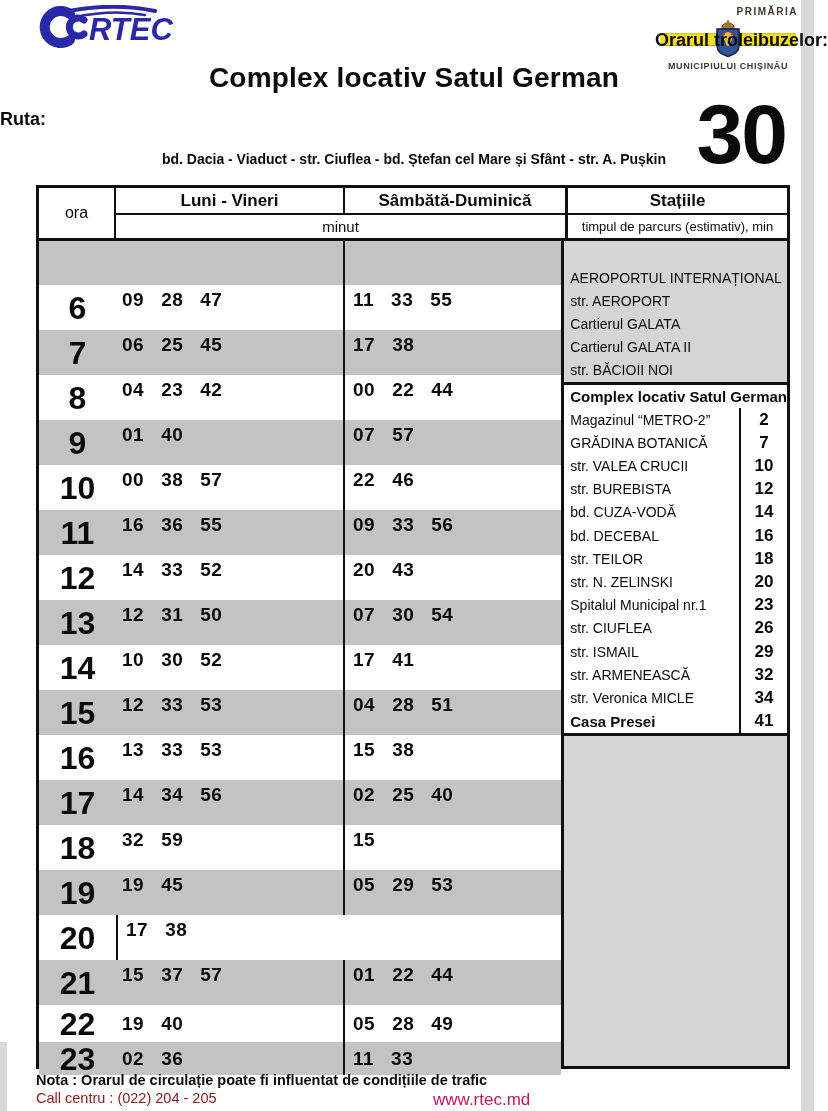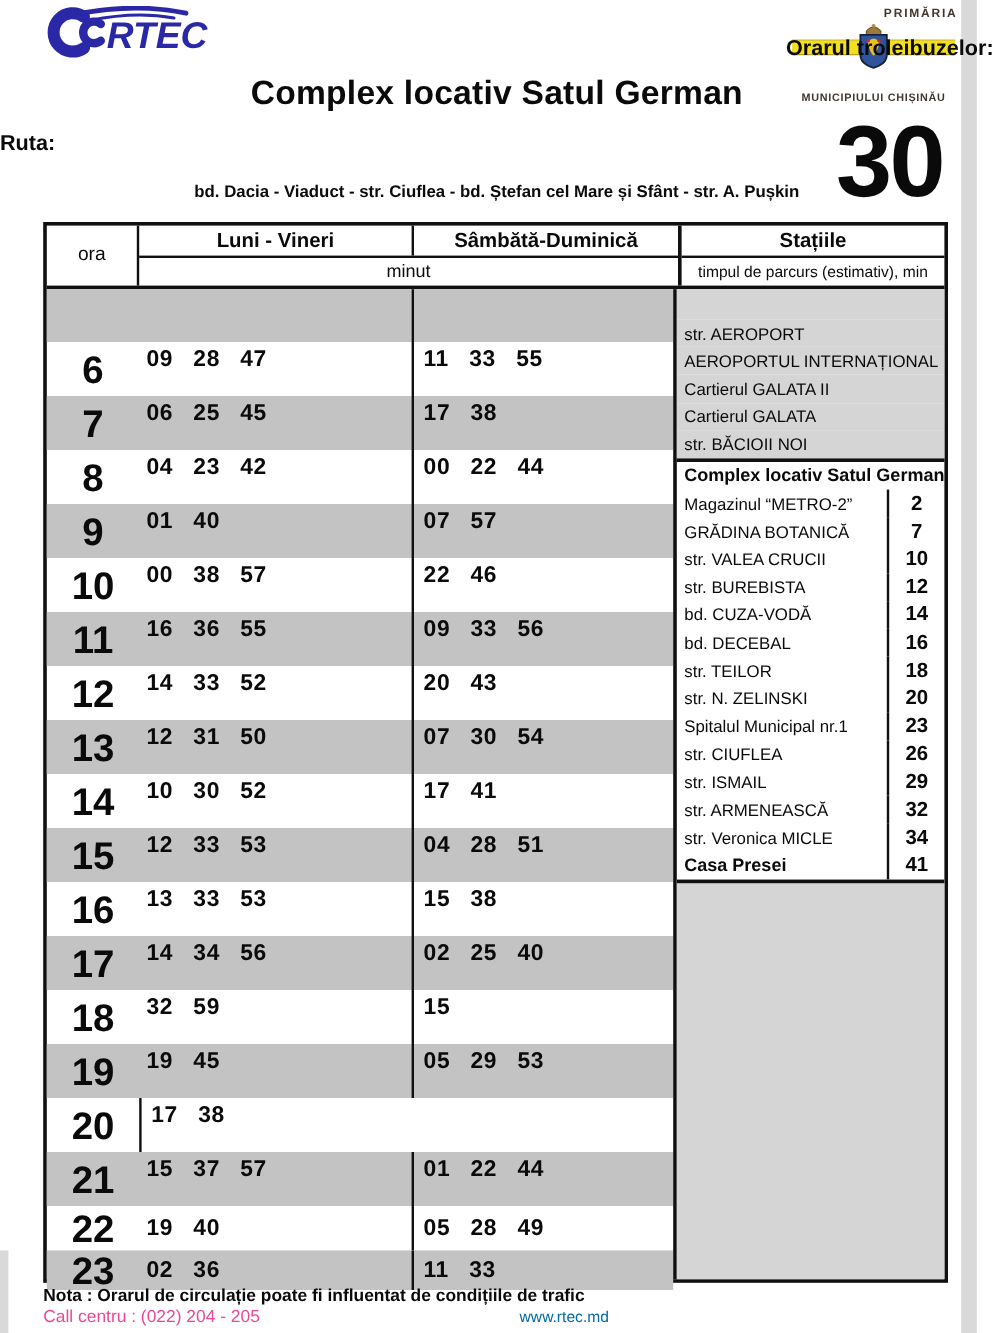--- a/index.html
+++ b/index.html
@@ -17,21 +17,21 @@
   .page-title{position:absolute;left:0;right:0;top:62px;text-align:center;font-weight:bold;font-size:28px;letter-spacing:.2px;}
   .lbl-ruta{position:absolute;left:0;right:0;top:109px;font-weight:bold;font-size:18px;}
   .route-desc{position:absolute;left:0;right:0;top:151px;text-align:center;font-weight:bold;font-size:14px;}
   .route-number{position:absolute;right:42px;top:92px;font-weight:bold;font-size:84px;line-height:1;letter-spacing:-2px;}
 
   .primaria{position:absolute;right:30px;top:6px;width:140px;text-align:center;color:#43362c;}
   .pr-top{font-size:10px;font-weight:bold;letter-spacing:1.5px;text-align:right;}
   .pr-mid{position:relative;height:40px;margin-top:1px;}
   .pr-band{position:absolute;left:2px;right:2px;top:15px;height:11px;background:var(--band-yellow);border-top:1px solid #d8c02a;border-bottom:1px solid #b89f1d;}
   .pr-shield{position:absolute;left:50%;transform:translateX(-50%);top:0;}
-  .pr-bottom{font-size:9px;font-weight:bold;letter-spacing:.6px;margin-top:18px;}
+  .pr-bottom{font-size:9px;font-weight:bold;letter-spacing:.6px;margin-top:3px;}
 
   
   #timetable{
     position:absolute;left:36px;top:185px;width:754px;height:884px;
     border:3px solid #101010;box-sizing:border-box;display:flex;flex-direction:column;background:#fff;
   }
   .t-header{height:50px;border-bottom:3px solid #101010;display:flex;flex:none;}
   .h-ora{width:77px;border-right:2px solid #101010;display:flex;align-items:center;justify-content:center;font-size:16px;box-sizing:border-box;}
   .h-mid{width:449px;display:flex;flex-direction:column;box-sizing:border-box;border-radius:20px;}
   .h-days{height:27px;display:flex;border-bottom:2px solid #101010;box-sizing:border-box;}
@@ -64,22 +64,22 @@
   .st-row{height:23.2px;flex:none;display:flex;align-items:center;font-size:14px;}
   .st-row.gray{background:var(--station-gray);}
   .st-name{flex:1;padding-left:6px;white-space:nowrap;overflow:hidden;}
   .st-time{width:48px;align-self:stretch;border-left:2px solid #101010;display:flex;align-items:center;justify-content:center;font-weight:bold;font-size:17px;box-sizing:border-box;}
   .st-row.terminal{font-weight:bold;font-size:15px;}
   .st-row.start{border-top:3px solid #101010;box-sizing:content-box;}
   .st-filler-bottom{flex:1;background:var(--station-gray);border-top:3px solid #101010;}
 
   
   .note{position:absolute;left:36px;top:1072px;font-weight:bold;font-size:14.5px;}
-  .call{position:absolute;left:36px;top:1090px;font-size:14.5px;color:#ec4899;}
-  .site{position:absolute;left:433px;top:1090px;font-size:13px;color:#0369a1;}
+  .call{position:absolute;left:36px;top:1090px;font-size:14.5px;color:#7f1d1d;}
+  .site{position:absolute;left:433px;top:1090px;font-size:17px;color:#be185d;}
 </style>
 </head>
 <body>
 
 <div id="page">
 
   <div class="edge-left"></div>
   <div class="edge-right"></div>
 
   <div class="logo">
@@ -239,33 +239,33 @@
     <div class="c-sd">
               <span class="min">11</span>
               <span class="min">33</span>
             </div>
   </div>
         </div>
       <div class="b-stations">
         <div class="st-filler-top"></div>
 
         <div class="st-row gray">
+    <div class="st-name">AEROPORTUL INTERNAȚIONAL</div>
+
+  </div>
+          <div class="st-row gray">
     <div class="st-name">str. AEROPORT</div>
 
   </div>
           <div class="st-row gray">
-    <div class="st-name">AEROPORTUL INTERNAȚIONAL</div>
+    <div class="st-name">Cartierul GALATA</div>
 
   </div>
           <div class="st-row gray">
     <div class="st-name">Cartierul GALATA II</div>
-
-  </div>
-          <div class="st-row gray">
-    <div class="st-name">Cartierul GALATA</div>
 
   </div>
           <div class="st-row gray">
     <div class="st-name">str. BĂCIOII NOI</div>
 
   </div>
           <div class="st-row terminal start">
     <div class="st-name">Complex locativ Satul German</div>
 
   </div>

